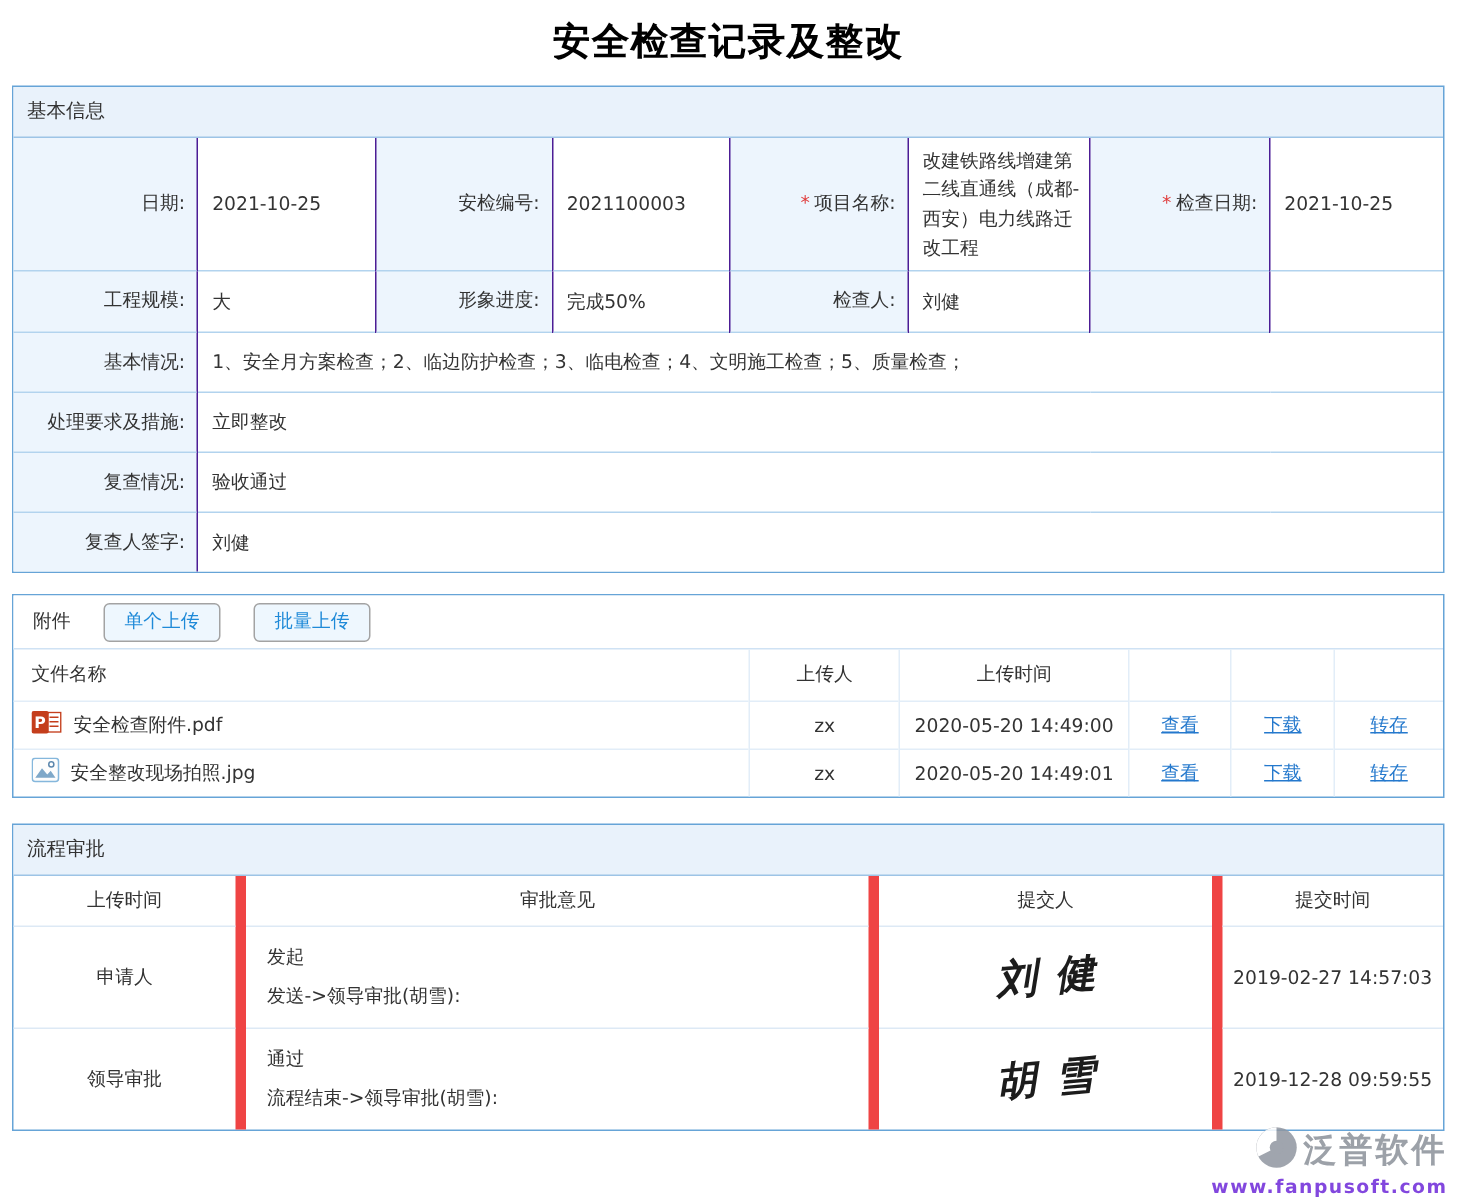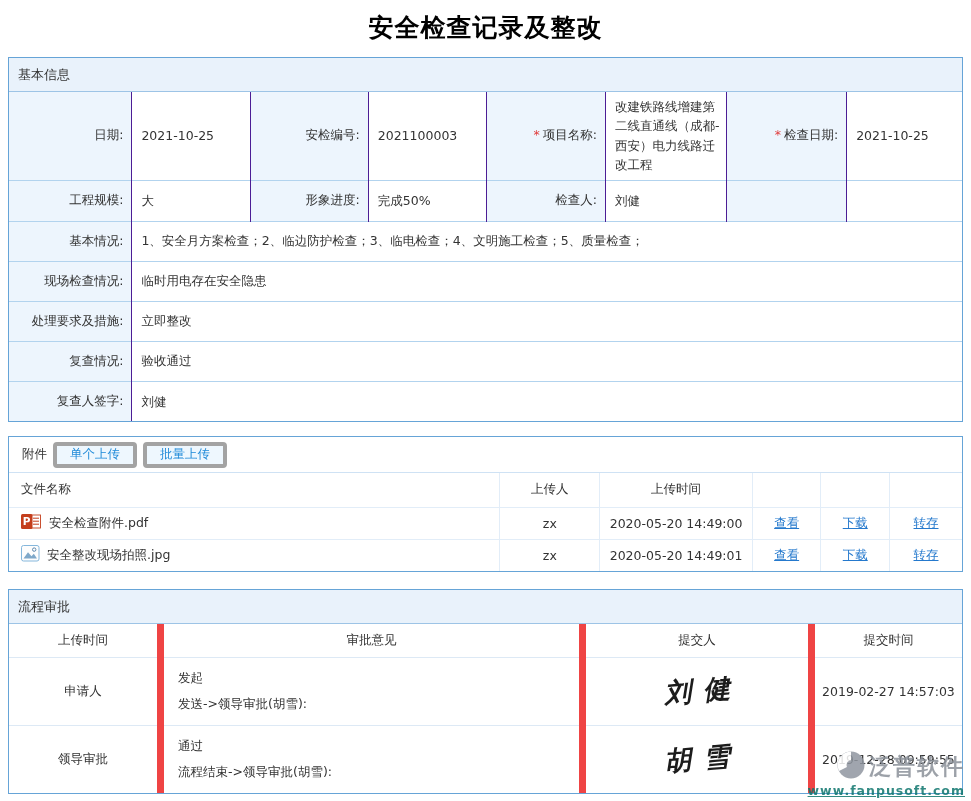--- a/index.html
+++ b/index.html
@@ -34,22 +34,22 @@
   .basic-table tr.full { height:40px; }
   .req { color:#e03c3c; margin-right:3px; }
   
   .panel-attach { margin-top:14px; }
   .attach-header {
     height:36px; display:flex; align-items:center; padding-left:13px;
     border-bottom:1px solid #cfe2f4; background:#fff;
   }
   .attach-title { color:#333; }
   .upload-btn {
-    margin-left:6px; height:26px; padding:0 13px; font-size:12.5px;
-    background:#eef7fe; border:4px solid #a3a3a3; border-radius:4px;
+    margin-left:22px; height:26px; padding:0 13px; font-size:12.5px;
+    background:#eef7fe; border:1px solid #a3a3a3; border-radius:4px;
     color:#1f8ad8; cursor:pointer; font-family:inherit;
   }
   .attach-table td {
     border-top:1px solid #e2edf8; border-left:1px solid #e2edf8;
     height:32px; vertical-align:middle;
   }
   .attach-table td:first-child { border-left:none; }
   .attach-table tr.head td { border-top:none; height:34px; }
   .attach-table .file-cell { padding-left:12px; }
   .attach-table .c { text-align:center; }
@@ -74,21 +74,21 @@
     font-style:italic; font-weight:bold; font-size:27px; color:#1c1c1c;
     letter-spacing:12px; padding-left:12px; transform:rotate(-5deg);
   }
   
   .watermark {
     position:absolute; right:6px; bottom:3px; opacity:0.85;
     text-align:left; pointer-events:none; z-index:5;
   }
   .wm-top { display:flex; align-items:center; justify-content:flex-end; }
   .wm-brand { font-size:22px; font-weight:bold; color:#8b919a; letter-spacing:2px; margin-left:3px; }
-  .wm-url { font-size:12.5px; font-weight:bold; color:#0f766e; letter-spacing:1px; margin-top:0px;text-decoration:underline; }
+  .wm-url { font-size:12.5px; font-weight:bold; color:#6d28d9; letter-spacing:1px; margin-top:0px; }
 </style>
 </head>
 <body>
 
 <div class="page-title">安全检查记录及整改</div>
 
 <section class="panel panel-basic">
   <div class="panel-header">基本信息</div>
   <table class="basic-table">
     <colgroup>
@@ -120,24 +120,20 @@
       <td class="lbl"><span>检查人:</span></td>
       <td class="val">刘健</td>
       <td class="lbl"></td>
       <td class="val"></td>
     </tr>
     <tr class="full">
       <td class="lbl"><span>基本情况:</span></td>
       <td class="val" colspan="7">1、安全月方案检查；2、临边防护检查；3、临电检查；4、文明施工检查；5、质量检查；</td>
     </tr>
     <tr class="full">
-      <td class="lbl"><span>现场检查情况:</span></td>
-      <td class="val" colspan="7">临时用电存在安全隐患</td>
-    </tr>
-    <tr class="full">
       <td class="lbl"><span>处理要求及措施:</span></td>
       <td class="val" colspan="7">立即整改</td>
     </tr>
     <tr class="full">
       <td class="lbl"><span>复查情况:</span></td>
       <td class="val" colspan="7">验收通过</td>
     </tr>
     <tr class="full">
       <td class="lbl"><span>复查人签字:</span></td>
       <td class="val" colspan="7">刘健</td>

